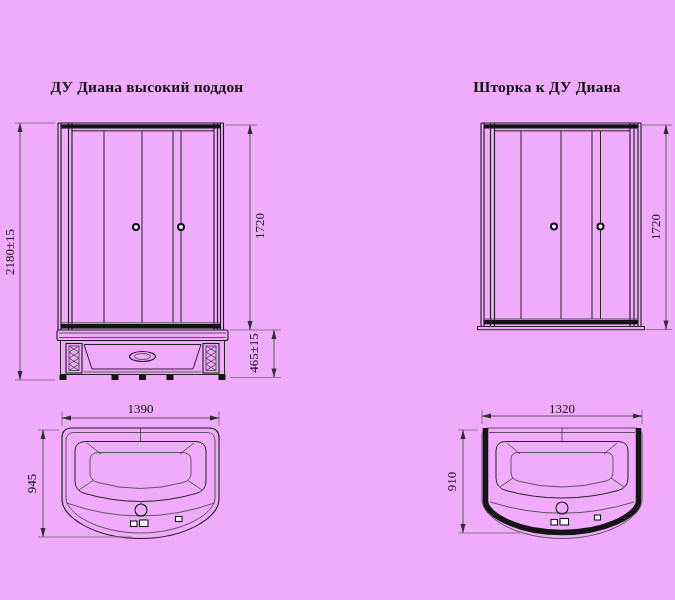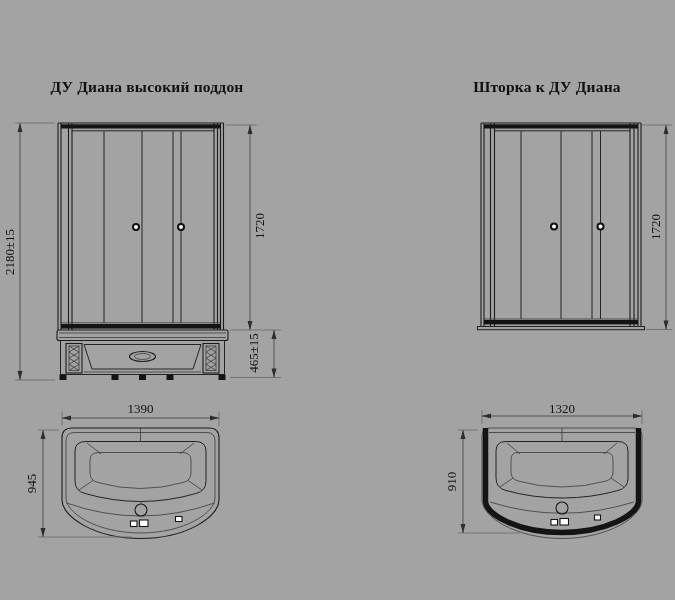--- a/index.html
+++ b/index.html
@@ -1,17 +1,17 @@
 <!DOCTYPE html>
 <html><head>
 <meta charset="utf-8">
 <style>
   html,body { margin:0; padding:0; background:#ffffff; }
   .canvas {
-    position:relative; width:675px; height:600px; background:#a3a3a3;
+    position:relative; width:675px; height:600px; background:#f0abfc;
     font-family:"Liberation Serif", serif; overflow:hidden;
   }
   svg { display:block; }
   text { fill:#111111; }
   .title-text { font-size:15.5px; font-weight:bold; letter-spacing:0.2px; }
   .dim-text  { font-size:13px; }
   .ln-main  { stroke:#1c1c1c; stroke-width:1.1; fill:none; }
   .ln-med   { stroke:#242424; stroke-width:1;   fill:none; }
   .ln-thin  { stroke:#3a3a3a; stroke-width:0.8; fill:none; }
   .ln-dim   { stroke:#4a4a4a; stroke-width:0.9; fill:none; }

